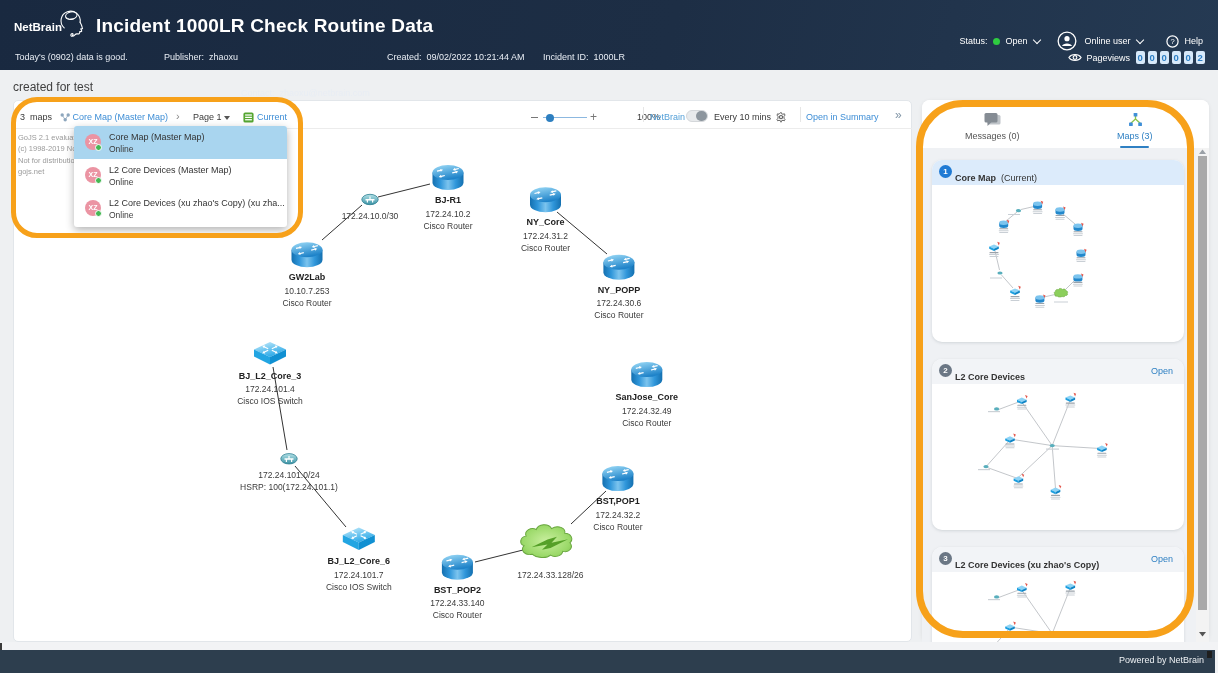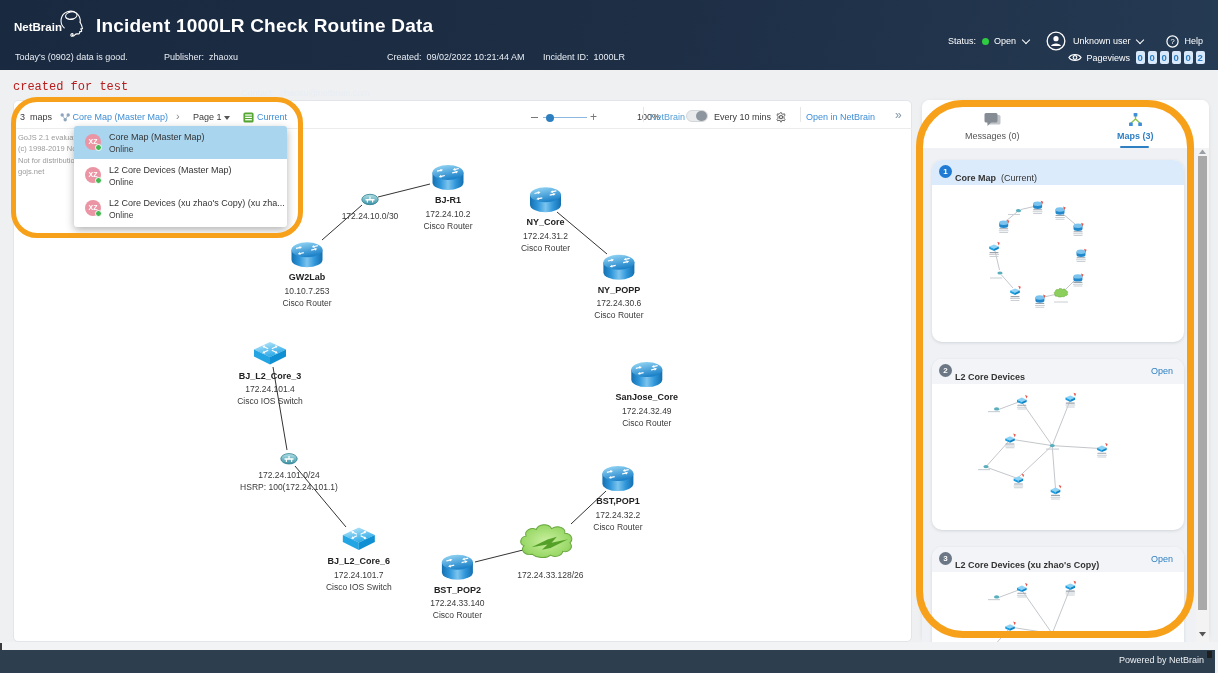--- a/index.html
+++ b/index.html
@@ -12,21 +12,21 @@
 #title { left:96px; top:15px; font-size:19px; font-weight:bold; color:#fff; letter-spacing:0.2px; }
 #statusrow { top:14px; right:15px; color:#fff; font-size:9px; display:flex; align-items:center;margin-top:17px; }
 .dotg { width:7px; height:7px; border-radius:50%; background:#2ecc40; display:inline-block; }
 .chev { width:6px; height:6px; border-right:1.6px solid #fff; border-bottom:1.6px solid #fff; transform:rotate(45deg); display:inline-block; margin-top:-3px; }
 #hdr2 { left:0; top:43px; width:980px; height:27px; font-size:9px; color:#e8edf4; }
 .h2item { top:9px; }
 #pv { top:51px; right:13px; display:flex; align-items:center; color:#fff; font-size:9px; }
 .pvbox { width:9.5px; height:13px; background:#d7e9fa; color:#2e7fc4; border-radius:2px; font-size:9.5px; font-weight:bold; text-align:center; line-height:13px; margin-left:2.5px; }
 
 
-#cft { left:13px; top:80px; font-size:12px; color:#b91c1c;font-family:Liberation Mono, monospace; }
+#cft { left:13px; top:80px; font-size:12px; color:#404040; }
 
 
 #mainp { left:13px; top:100px; width:899px; height:542px; background:#fff; border:1px solid #e2e6ea; border-radius:5px; }
 #mtoolbar { left:13px; top:100px; width:899px; height:29px; border-bottom:1px solid #ececec; font-size:9px; color:#3a3a3a; }
 .tbi { top:12px; }
 a.bl { color:#3e8ed6; text-decoration:none; }
 #gojs { left:18px; top:132px; font-size:7.5px; line-height:11.4px; color:#9a9a9a; }
 
 
 #dd { left:74px; top:125.5px; width:213px; height:101px; background:#fff; border-radius:3px; box-shadow:0 3px 9px rgba(0,0,0,0.3); }
@@ -84,21 +84,21 @@
       <span>Open</span>
       <span style="width:7px"></span>
       <span class="chev"></span>
     <span style="width:17px"></span>
     <svg width="20" height="20" viewBox="0 0 26 26">
         <circle cx="13" cy="13" r="11.5" fill="none" stroke="#fff" stroke-width="1.7"></circle>
         <circle cx="13" cy="10" r="3.4" fill="#fff"></circle>
         <path d="M6.5 19.5 c1 -4.5 12 -4.5 13 0 z" fill="#fff"></path>
       </svg>
     <span style="width:7px"></span>
-    <span>Unknown user</span>
+    <span>Online user</span>
       <span style="width:7px"></span>
       <span class="chev"></span>
     <span style="width:23px"></span>
     <svg width="13" height="13" viewBox="0 0 17 17">
         <circle cx="8.5" cy="8.5" r="7.3" fill="none" stroke="#fff" stroke-width="1.6"></circle>
         <text x="8.5" y="12" text-anchor="middle" fill="#fff" font-size="10" font-family="Liberation Sans">?</text>
       </svg>
     <span style="width:5px"></span>
     <span>Help</span>
   </div>
@@ -155,21 +155,21 @@
     <span class="abs" style="left:630px;top:7px;width:1px;height:15px;background:#e6e6e6;"></span>
     <a class="abs tbi bl" style="left:637px;color:#55a0d8;">NetBrain</a>
     <span class="abs" style="left:673px;top:10px;width:22px;height:12px;border-radius:6px;background:#e8eaec;border:1px solid #d4d7da;"></span>
     <span class="abs" style="left:683px;top:11px;width:11px;height:10px;border-radius:5px;background:#8d969e;"></span>
     <span class="abs tbi" style="left:701px;text-align:right;">Every 10 mins</span>
     <svg class="abs" style="left:762px;top:11px;" width="12" height="12" viewBox="0 0 24 24">
         <path fill="none" stroke="#666" stroke-width="2.4" d="M12 9 a3.2 3.2 0 1 0 0.001 0 z"></path>
         <path fill="none" stroke="#666" stroke-width="2" d="M12 2.5 l1 3 l3 1 l2.8 -1 l1.2 2.8 l-2 2.2 l0 4 l2 2.2 l-1.2 2.8 l-2.8 -1 l-3 1 l-1 3 l-1 -3 l-3 -1 l-2.8 1 l-1.2 -2.8 l2 -2.2 l0 -4 l-2 -2.2 l1.2 -2.8 l2.8 1 z"></path>
       </svg>
     <span class="abs" style="left:787px;top:7px;width:1px;height:15px;background:#e6e6e6;"></span>
-    <a class="abs tbi bl" style="left:793px;">Open in NetBrain</a>
+    <a class="abs tbi bl" style="left:793px;">Open in Summary</a>
     <span class="abs" style="left:882px;top:8px;color:#8296a8;font-size:12px;">»</span>
   </div>
 
   <svg class="abs" style="left:14px;top:130px;" width="897" height="511" viewBox="14 130 897 511" font-family="Liberation Sans">
     <defs>
       <linearGradient id="rbody" x1="0" y1="0" x2="1" y2="0">
         <stop offset="0" stop-color="#1470b0"></stop>
           <stop offset="0.25" stop-color="#2f96da"></stop>
           <stop offset="0.5" stop-color="#7cc4ee"></stop>
           <stop offset="0.75" stop-color="#2f96da"></stop>
@@ -312,21 +312,21 @@
       </svg>
     <span class="abs" style="left:43px;top:31px;font-size:9px;color:#555;">Messages (0)</span>
     <svg class="abs" style="left:206px;top:12px;" width="15" height="15" viewBox="0 0 17 17">
         <g stroke="#8bc34a" stroke-width="1.5" fill="none">
           <path d="M8.5 4 L8.5 8 M8.5 8 L3.2 12.8 M8.5 8 L13.8 12.8"></path>
         </g>
         <rect x="6.4" y="1" width="4.2" height="4.2" rx="0.8" fill="#3f8fd8"></rect>
         <rect x="1.2" y="11.8" width="4.2" height="4.2" rx="0.8" fill="#3f8fd8"></rect>
         <rect x="11.6" y="11.8" width="4.2" height="4.2" rx="0.8" fill="#3f8fd8"></rect>
       </svg>
-    <span class="abs" style="left:195px;top:31px;font-size:9px;color:#2f80c3;font-weight:bold;">Maps (3)</span>
+    <span class="abs" style="left:195px;top:31px;font-size:9px;color:#2f80c3;">Maps (3)</span>
     <span class="abs" style="left:198px;top:45.5px;width:29px;height:2.5px;background:#2f80c3;border-radius:1.5px;"></span>
   </div>
   <div id="rbody" class="abs">
 
     <div class="card" style="top:12px;height:182px;">
       <div class="cardhd" style="background:#dcebfb;">
         <span class="cnum" style="background:#1f7ad4;">1</span>
         <span class="cardtitle">Core Map&nbsp; <span style="font-weight:normal">(Current)</span></span>
       </div>
     </div>

